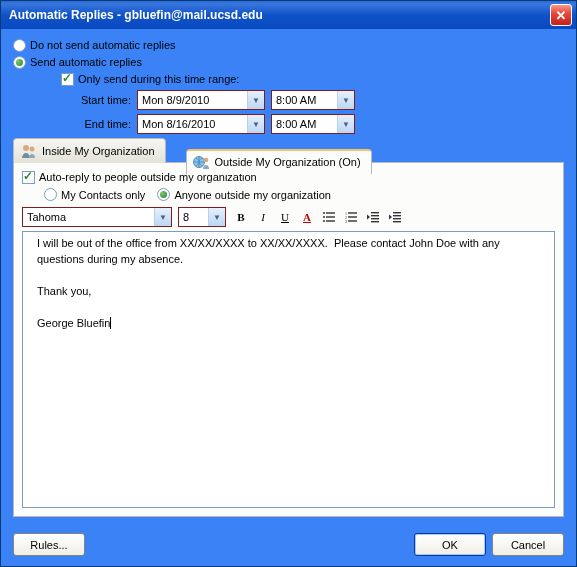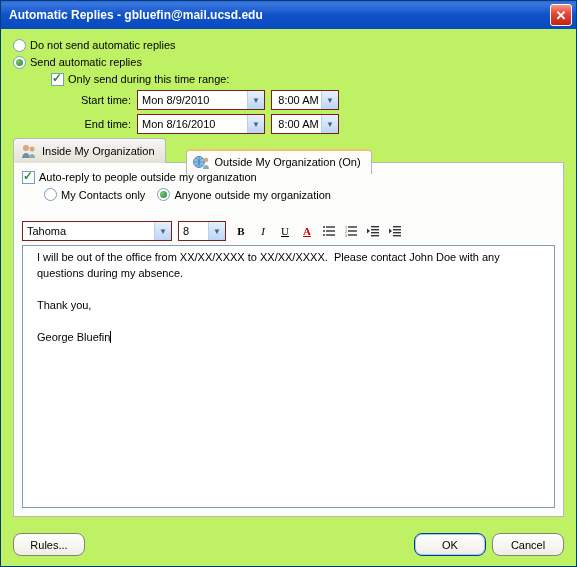--- a/index.html
+++ b/index.html
@@ -8,21 +8,21 @@
     font-family: Tahoma, sans-serif;
     font-size: 11px;
     background: #888;
     width: 577px;
     height: 567px;
     overflow: hidden;
   }
   .window {
     width: 577px;
     height: 567px;
-    background: #bef264;
+    background: #3b82f6;
     border: 1px solid #003c74;
     display: flex;
     flex-direction: column;
   }
   .titlebar {
     height: 28px;
     background: linear-gradient(to bottom, #2a68d5 0%, #3976de 10%, #0f52c8 50%, #0a4ac0 100%);
     display: flex;
     align-items: center;
     padding: 0 4px 0 8px;
@@ -80,21 +80,21 @@
     position: relative;
   }
   .check.checked::after {
     content: "✓";
     position: absolute;
     top: -3px; left: 0px;
     color: #2c8a2c;
     font-size: 12px;
     font-weight: bold;
   }
-  .indent1 { margin-left: 38px; }
+  .indent1 { margin-left: 48px; }
   .time-row {
     display: flex;
     align-items: center;
     gap: 6px;
     margin-bottom: 4px;
     margin-left: 56px;
   }
   .time-row .lbl { width: 62px; text-align: right; }
   .dropdown {
     height: 20px;
@@ -112,21 +112,21 @@
     height: 100%;
     background: linear-gradient(to bottom, #e6f0fc, #bcd6f4);
     border-left: 1px solid #b8d0ea;
     display: flex;
     align-items: center;
     justify-content: center;
     color: #4d6185;
     font-size: 8px;
   }
   .dd-date { width: 128px; }
-  .dd-time { width: 68px; text-align: center; }
+  .dd-time { width: 84px; }
   .section-label { margin: 10px 0 6px 0; }
 
   
   .tab-strip {
     display: flex;
     gap: 20px;
     position: relative;
     z-index: 2;
   }
   .tab {
@@ -164,21 +164,21 @@
     flex-direction: column;
     margin-top: -1px;
     position: relative;
     z-index: 1;
   }
   .subradio-row {
     display: flex;
     align-items: center;
     gap: 12px;
     margin-left: 22px;
-    margin-bottom: 20px;
+    margin-bottom: 6px;
   }
   .subradio-item { display: flex; align-items: center; gap: 4px; }
 
   
   .fmtbar {
     display: flex;
     align-items: center;
     gap: 6px;
     margin-bottom: 4px;
   }
@@ -225,21 +225,21 @@
   .btnrow {
     display: flex;
     gap: 6px;
     padding: 8px 12px 10px 12px;
   }
   .btnrow .spacer { flex: 1; }
   .btn {
     min-width: 72px;
     height: 23px;
     border: 1px solid #858576;
-    border-radius: 8px;
+    border-radius: 3px;
     background: linear-gradient(to bottom, #ffffff, #efeee6);
     display: flex;
     align-items: center;
     justify-content: center;
     font-size: 11px;
     cursor: pointer;
     padding: 0 10px;
   }
   .btn.default {
     border: 1px solid #003c9e;

